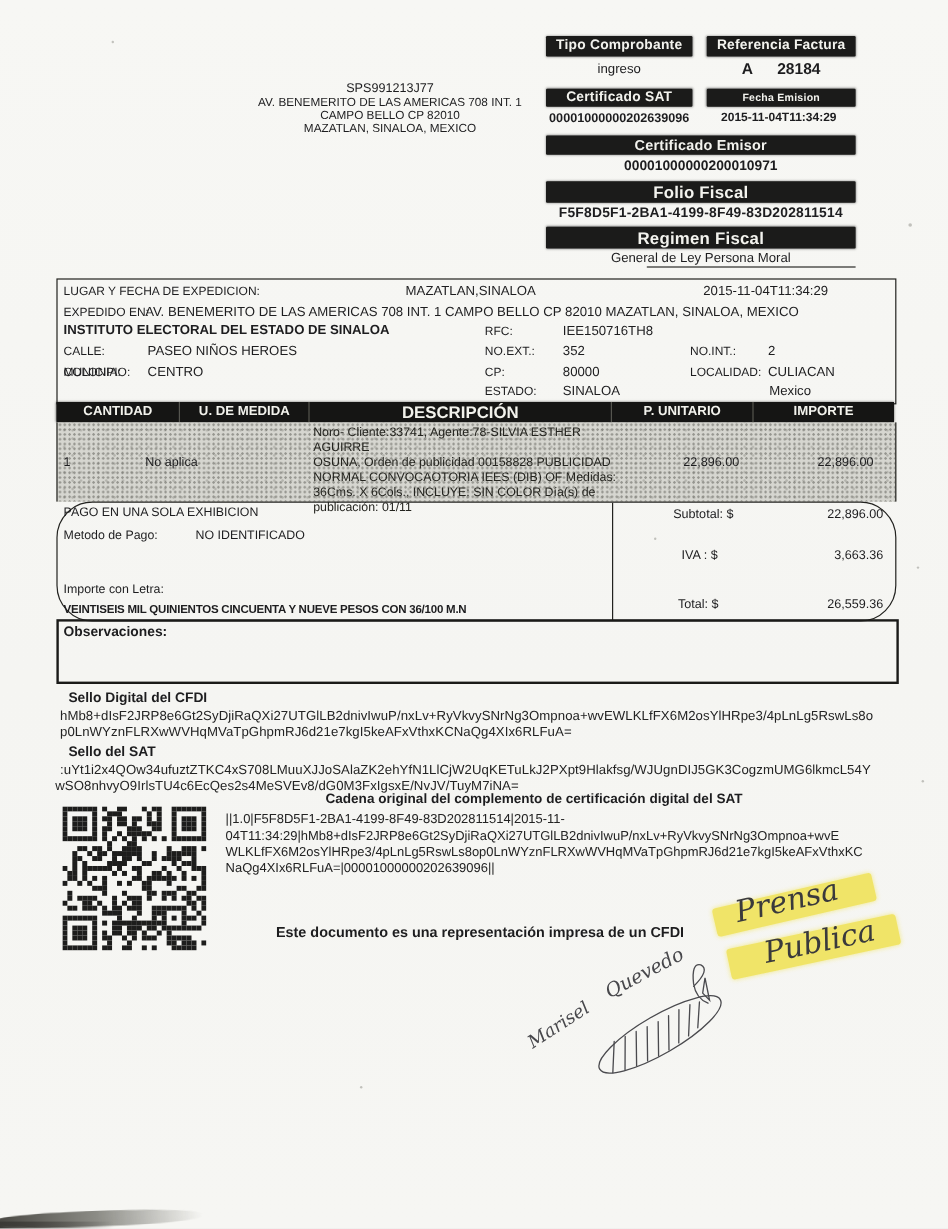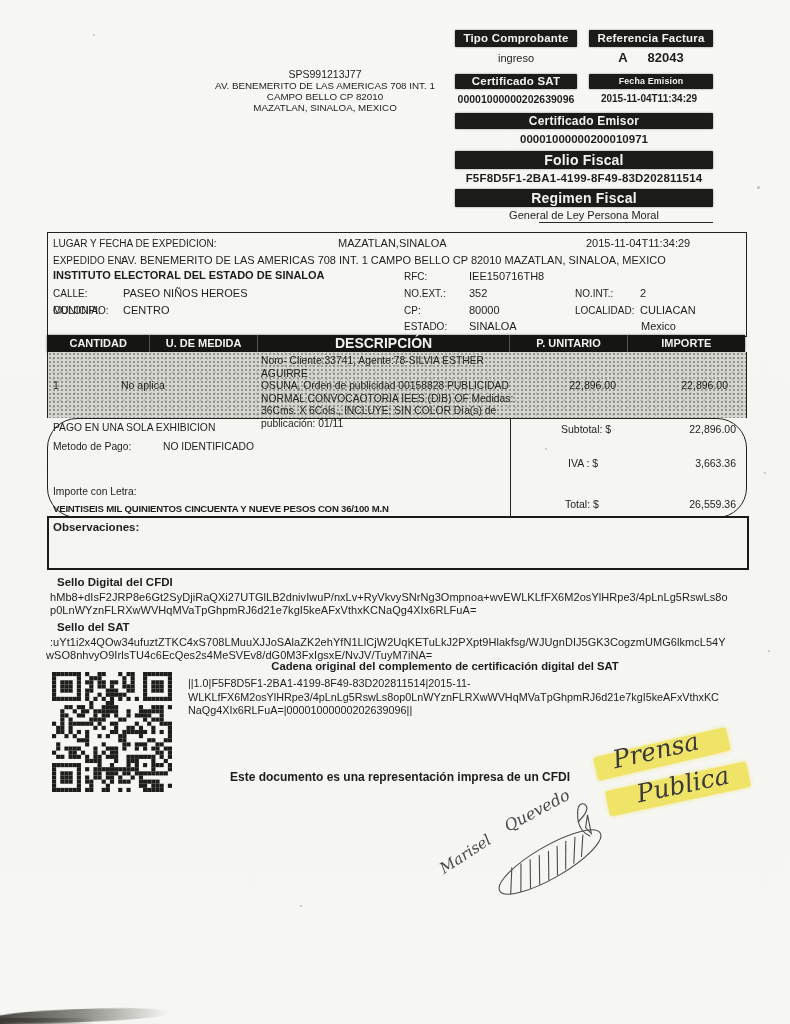--- a/index.html
+++ b/index.html
@@ -51,21 +51,21 @@
     <div style="font-size:9.8px;">MAZATLAN, SINALOA, MEXICO</div>
   </div>
 
   <div class="abs" style="left:455px;top:30px;width:258px;height:195px;">
     <div class="bar" style="left:0;top:0;width:122px;height:17px;font-size:11.5px;line-height:17px;">Tipo Comprobante</div>
     <div class="bar" style="left:134px;top:0;width:124px;height:17px;font-size:11.5px;line-height:17px;">Referencia Factura</div>
 
     <div class="abs ctr" style="left:0;top:22px;width:122px;font-size:11px;">ingreso</div>
     <div class="abs" style="left:134px;top:20px;width:124px;display:flex;justify-content:center;gap:20px;font-weight:bold;font-size:13px;">
       <span>A</span>
-      <span>82043</span>
+      <span>28184</span>
     </div>
 
     <div class="bar" style="left:0;top:44px;width:122px;height:15px;font-size:11.5px;line-height:15px;">Certificado SAT</div>
     <div class="bar" style="left:134px;top:44px;width:124px;height:15px;font-size:8.8px;line-height:15px;">Fecha Emision Comprobante</div>
 
     <div class="abs ctr b" style="left:-6px;top:63px;width:134px;font-size:10.5px;">00001000000202639096</div>
     <div class="abs ctr b" style="left:130px;top:63px;width:128px;font-size:10px;">2015-11-04T11:34:29</div>
 
     <div class="bar" style="left:0;top:83px;width:258px;height:16px;font-size:12px;line-height:16px;">Certificado Emisor</div>
     <div class="abs ctr b" style="left:0;top:103px;width:258px;font-size:11.5px;">00001000000200010971</div>
@@ -573,20 +573,21 @@
       <rect x="72" y="112" width="4" height="4" fill="#1d1d1c"></rect>
       <rect x="88" y="112" width="4" height="4" fill="#1d1d1c"></rect>
       <rect x="92" y="112" width="4" height="4" fill="#1d1d1c"></rect>
       <rect x="96" y="112" width="4" height="4" fill="#1d1d1c"></rect>
       <rect x="100" y="112" width="4" height="4" fill="#1d1d1c"></rect>
       <rect x="104" y="112" width="4" height="4" fill="#1d1d1c"></rect>
     </svg>
 
   <div class="abs" style="left:188px;top:677px;width:470px;font-size:10.8px;line-height:13.6px;color:#232323;">
     <div>||1.0|F5F8D5F1-2BA1-4199-8F49-83D202811514|2015-11-</div>
+    <div>04T11:34:29|hMb8+dIsF2JRP8e6Gt2SyDjiRaQXi27UTGlLB2dnivIwuP/nxLv+RyVkvySNrNg3Ompnoa+wvE</div>
     <div>WLKLfFX6M2osYlHRpe3/4pLnLg5RswLs8op0LnWYznFLRXwWVHqMVaTpGhpmRJ6d21e7kgI5keAFxVthxKC</div>
     <div>NaQg4XIx6RLFuA=|00001000000202639096||</div>
   </div>
 
   <div class="abs b ctr" style="left:140px;top:770px;width:520px;font-size:12px;">Este documento es una representación impresa de un CFDI</div>
 
   <div class="hl" style="left:594px;top:742px;width:136px;height:24px;transform:rotate(-13deg);"></div>
   <div class="hl" style="left:606px;top:776px;width:144px;height:26px;transform:rotate(-12deg);"></div>
   <div class="hand" style="left:612px;top:736px;font-size:25px;transform:rotate(-13deg);">Prensa</div>
   <div class="hand" style="left:636px;top:770px;font-size:25px;transform:rotate(-12deg);">Publica</div>

